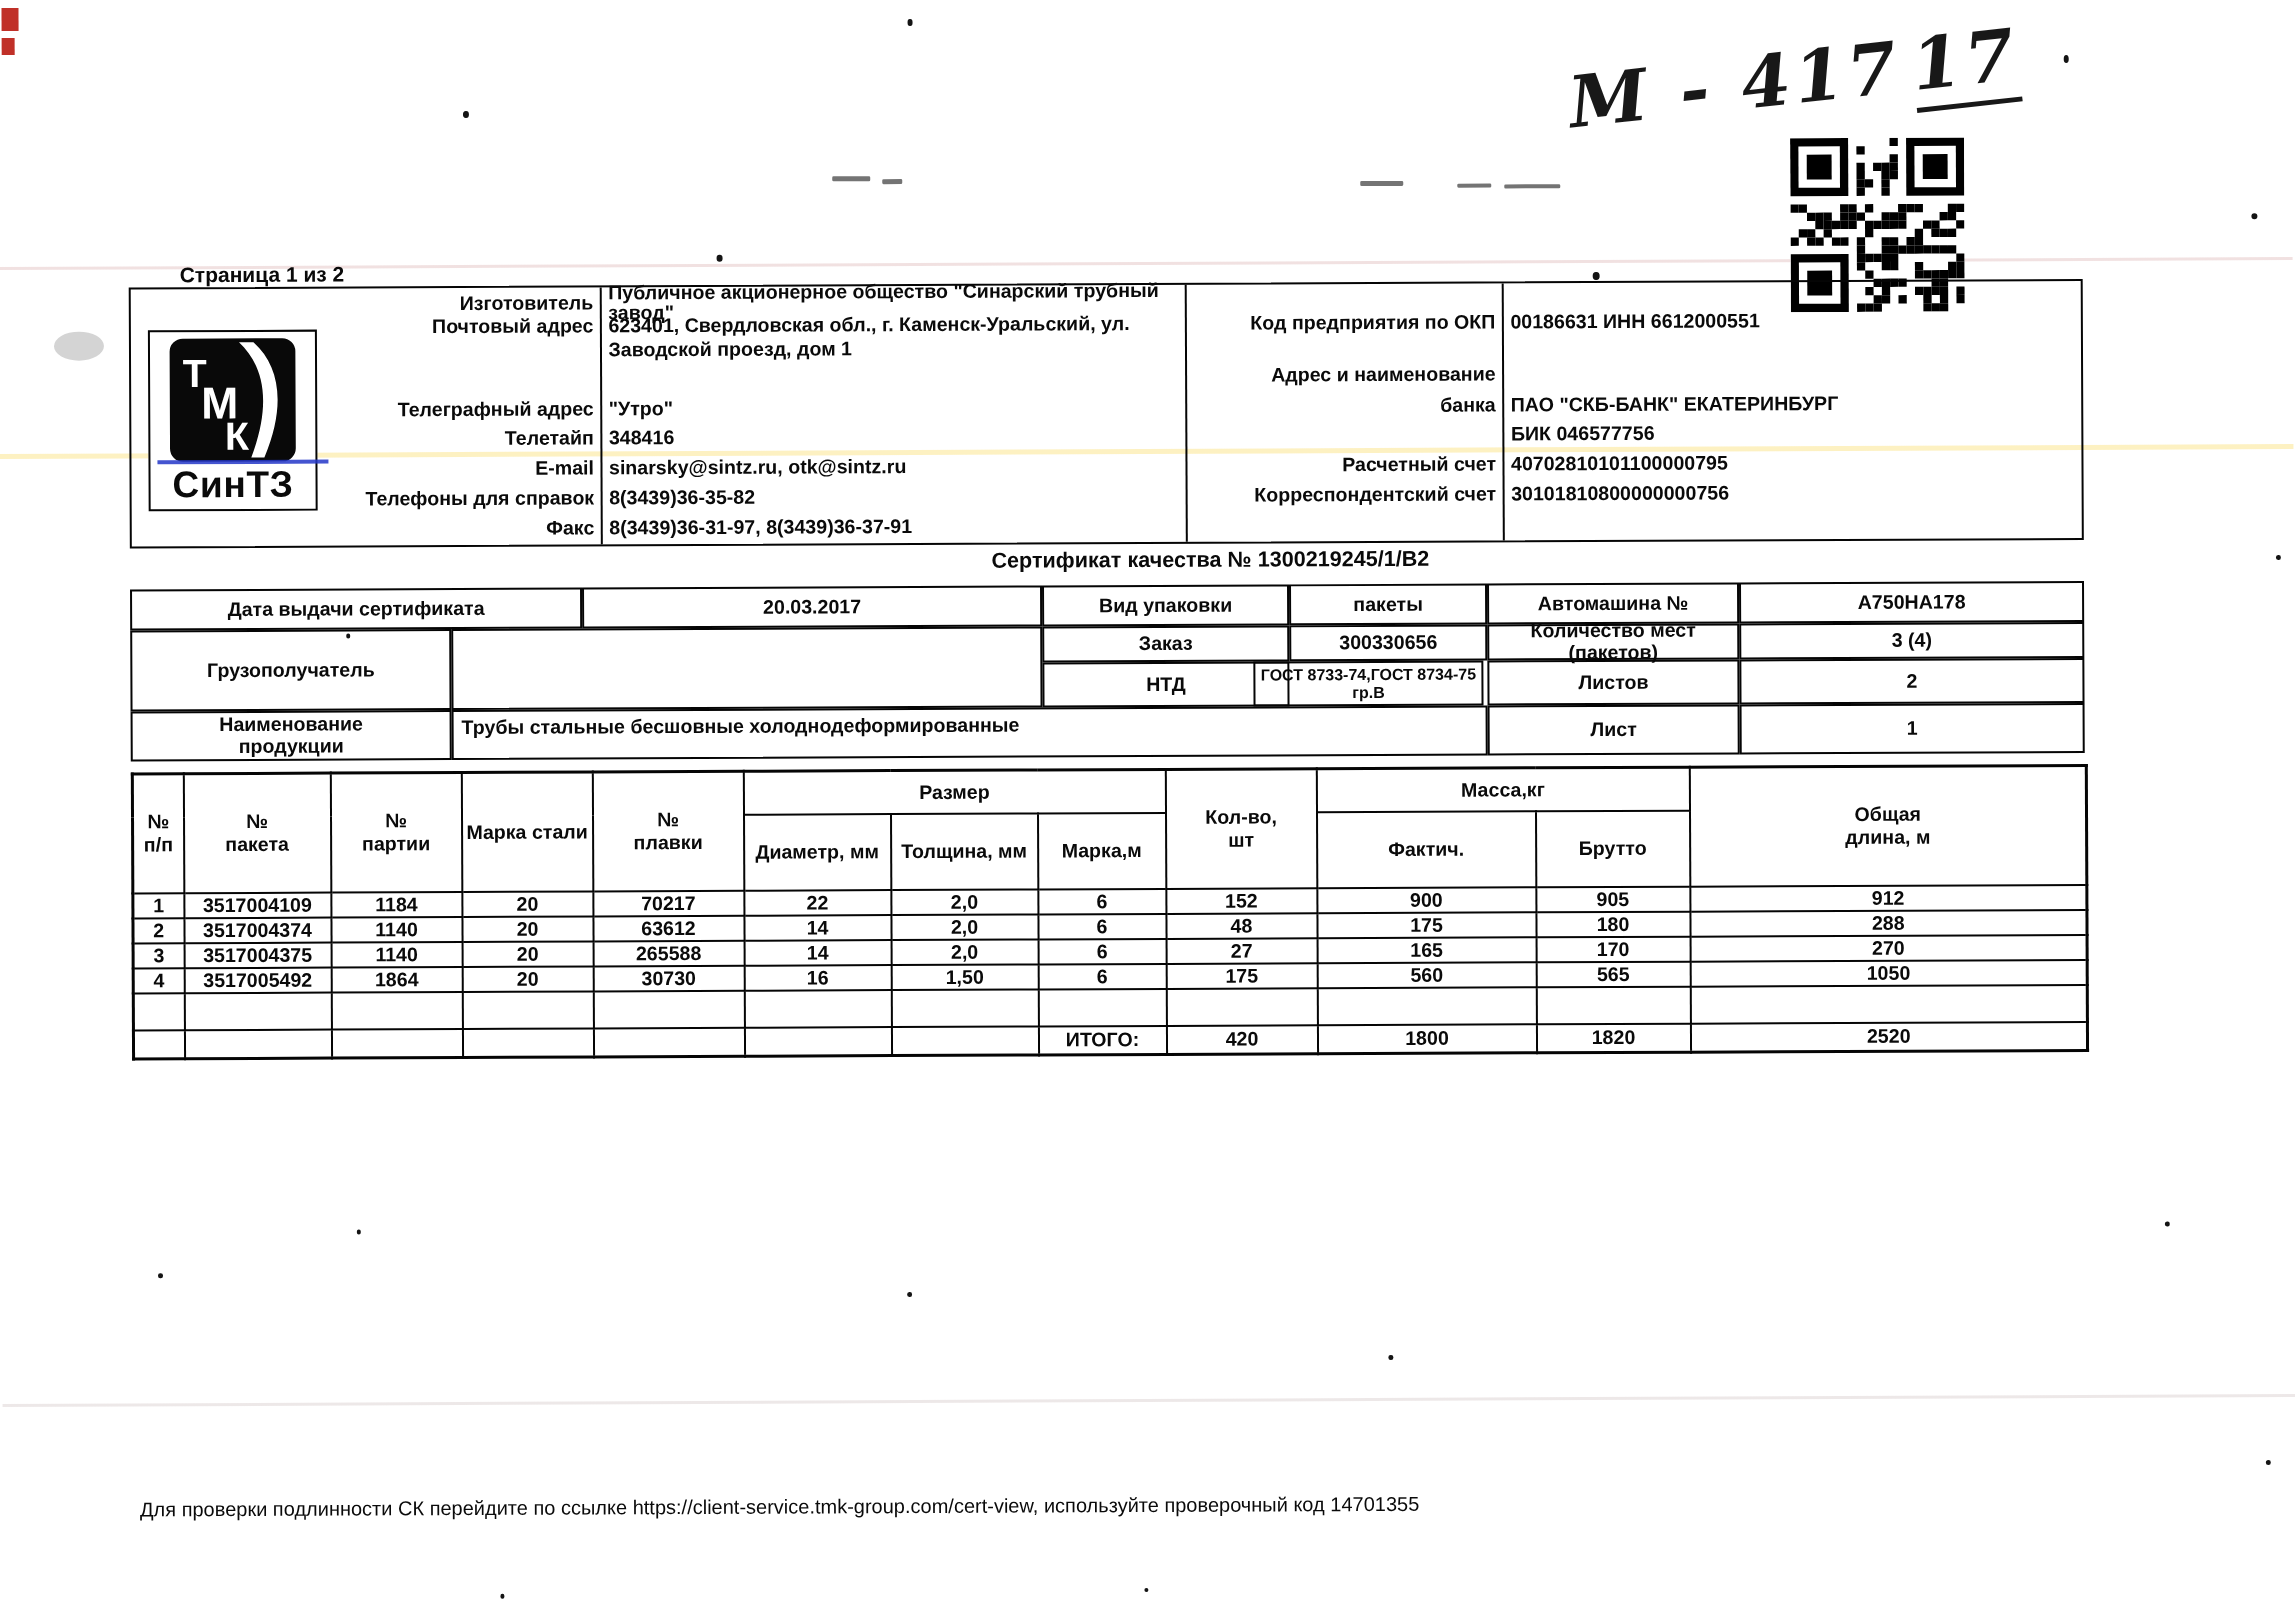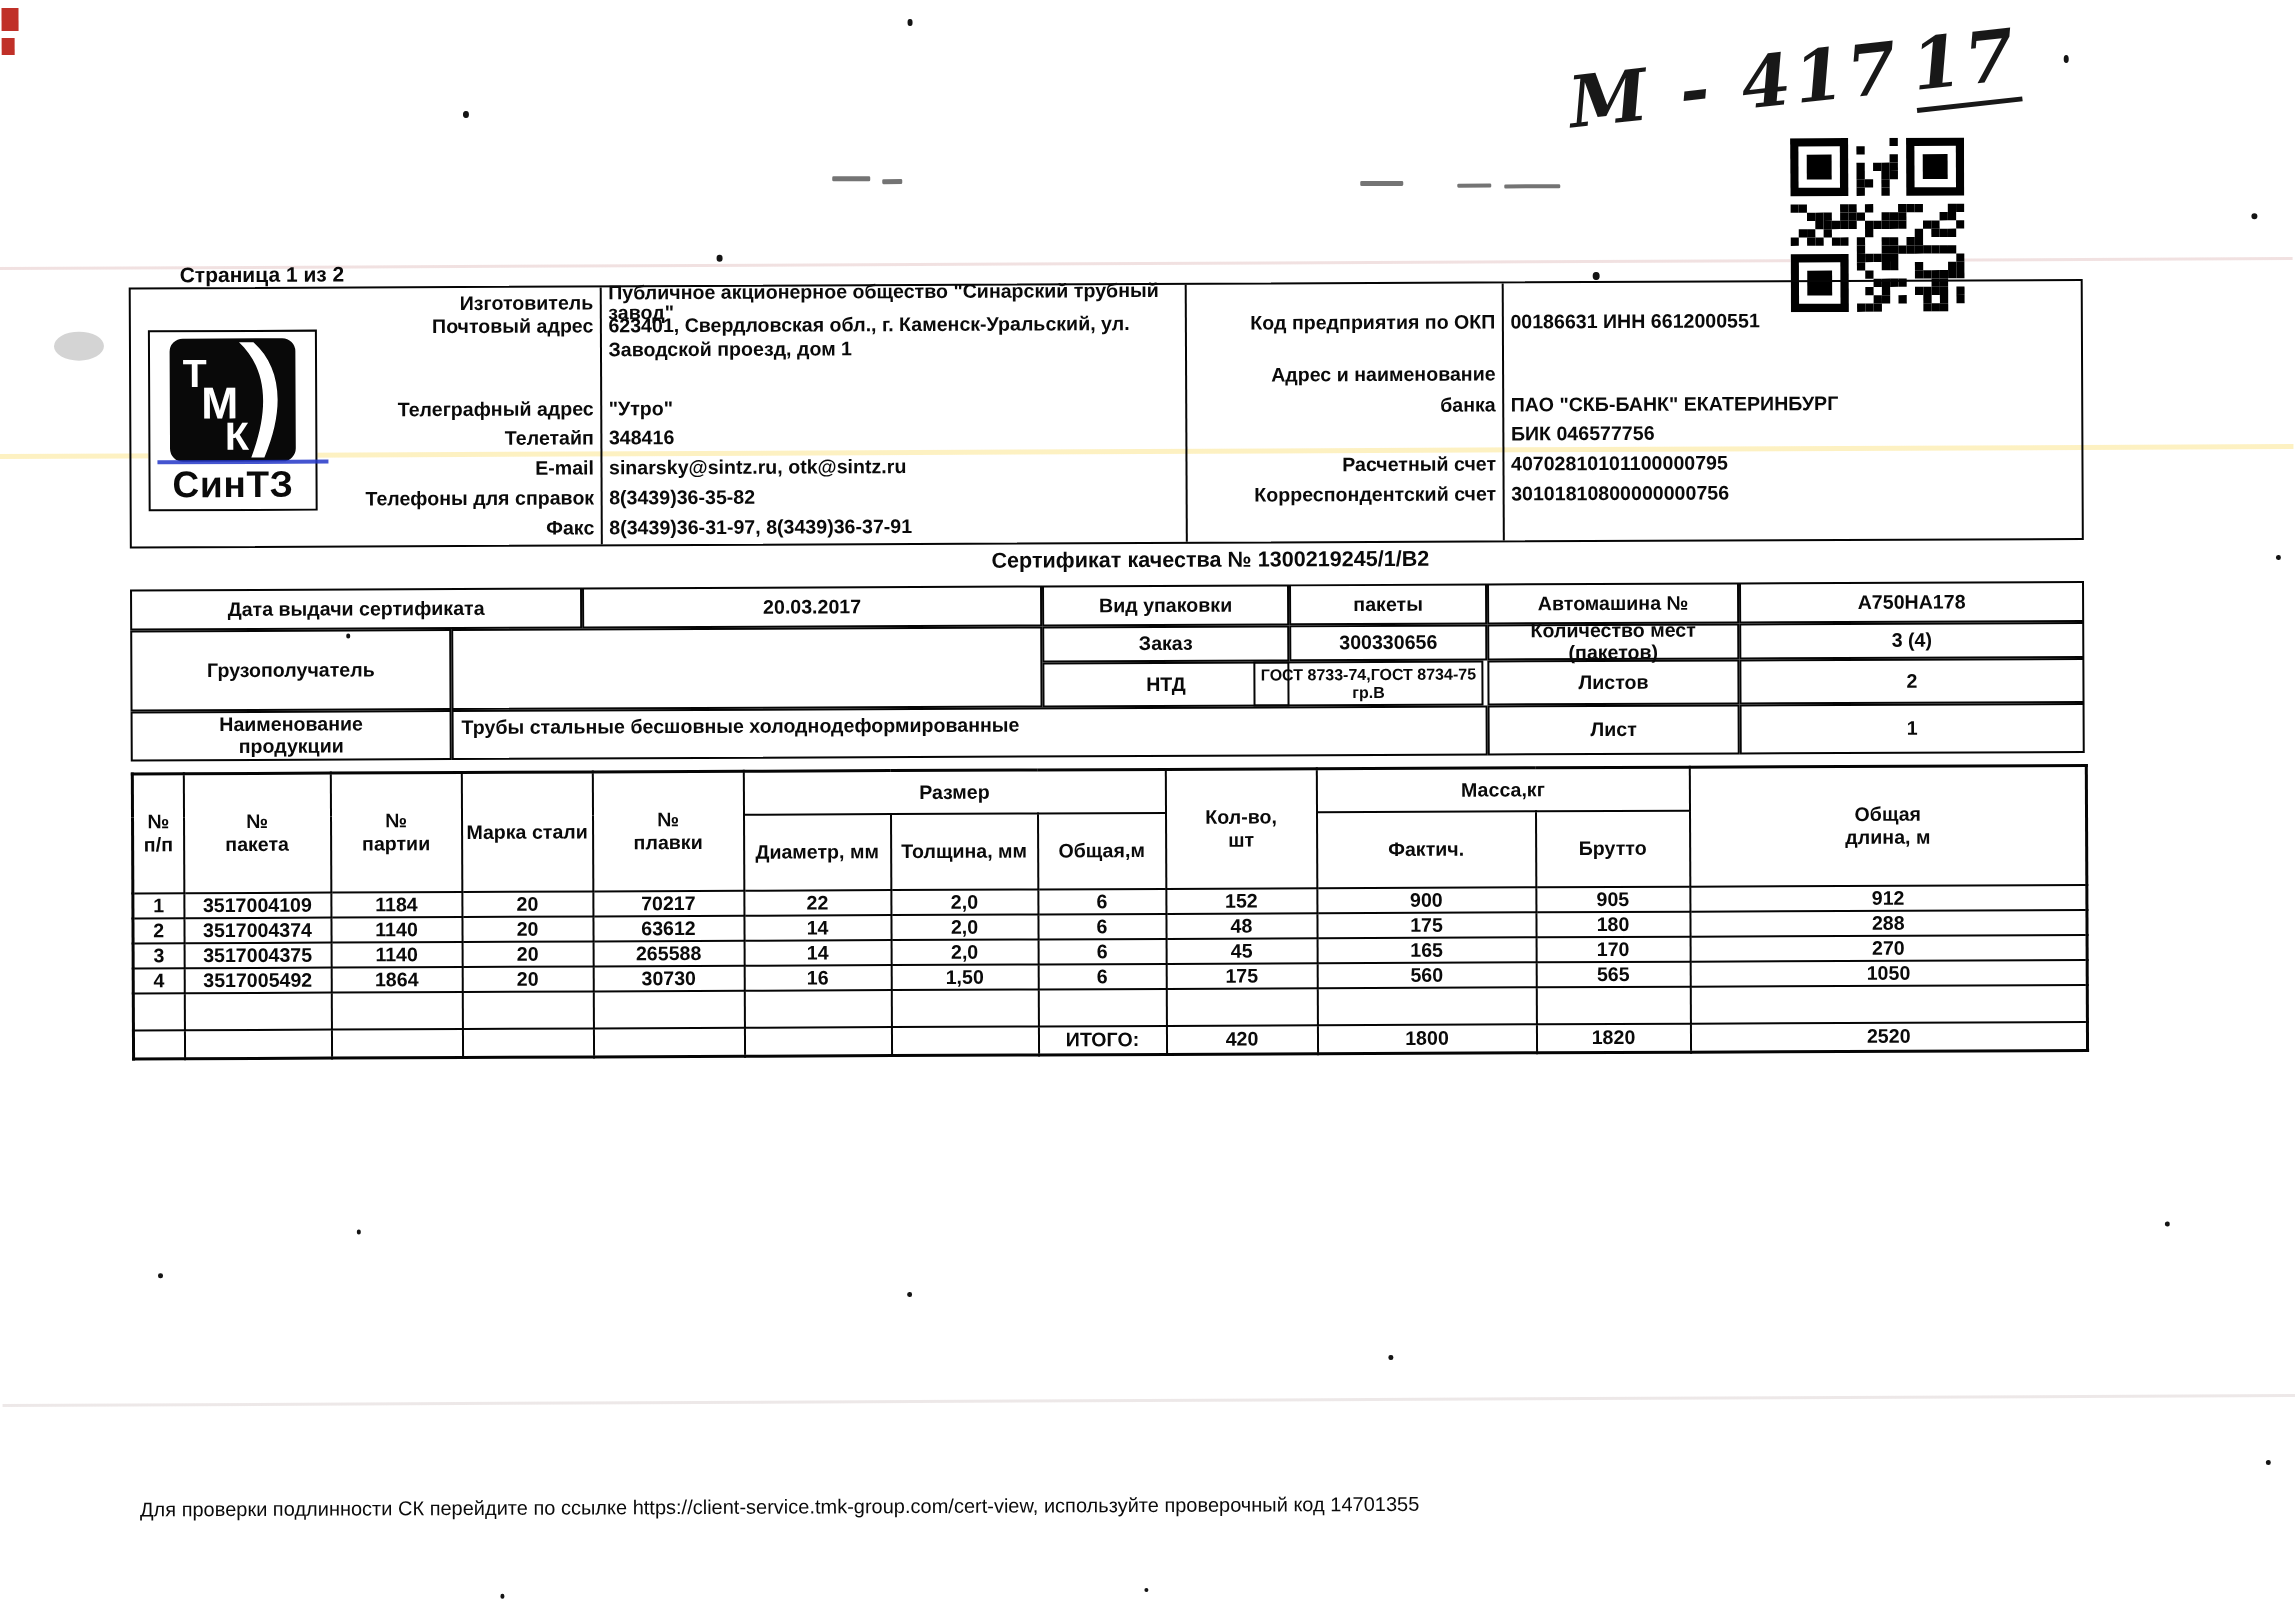--- a/index.html
+++ b/index.html
@@ -370,21 +370,21 @@
         <th colspan="3">Размер</th>
         <th rowspan="2" class="pre">Кол-во,
 шт</th>
         <th colspan="2">Масса,кг</th>
         <th rowspan="2" class="pre">Общая
 длина, м</th>
       </tr>
       <tr class="hr2">
         <th>Диаметр, мм</th>
         <th>Толщина, мм</th>
-        <th>Общая,м</th>
+        <th>Марка,м</th>
         <th>Фактич.</th>
         <th>Брутто</th>
       </tr>
       <tr class="br">
         <td>1</td>
               <td>3517004109</td>
               <td>1184</td>
               <td>20</td>
               <td>70217</td>
               <td>22</td>
@@ -411,21 +411,21 @@
       </tr>
       <tr class="br">
         <td>3</td>
               <td>3517004375</td>
               <td>1140</td>
               <td>20</td>
               <td>265588</td>
               <td>14</td>
               <td>2,0</td>
               <td>6</td>
-              <td>45</td>
+              <td>27</td>
               <td>165</td>
               <td>170</td>
               <td>270</td>
       </tr>
       <tr class="br">
         <td>4</td>
               <td>3517005492</td>
               <td>1864</td>
               <td>20</td>
               <td>30730</td>

